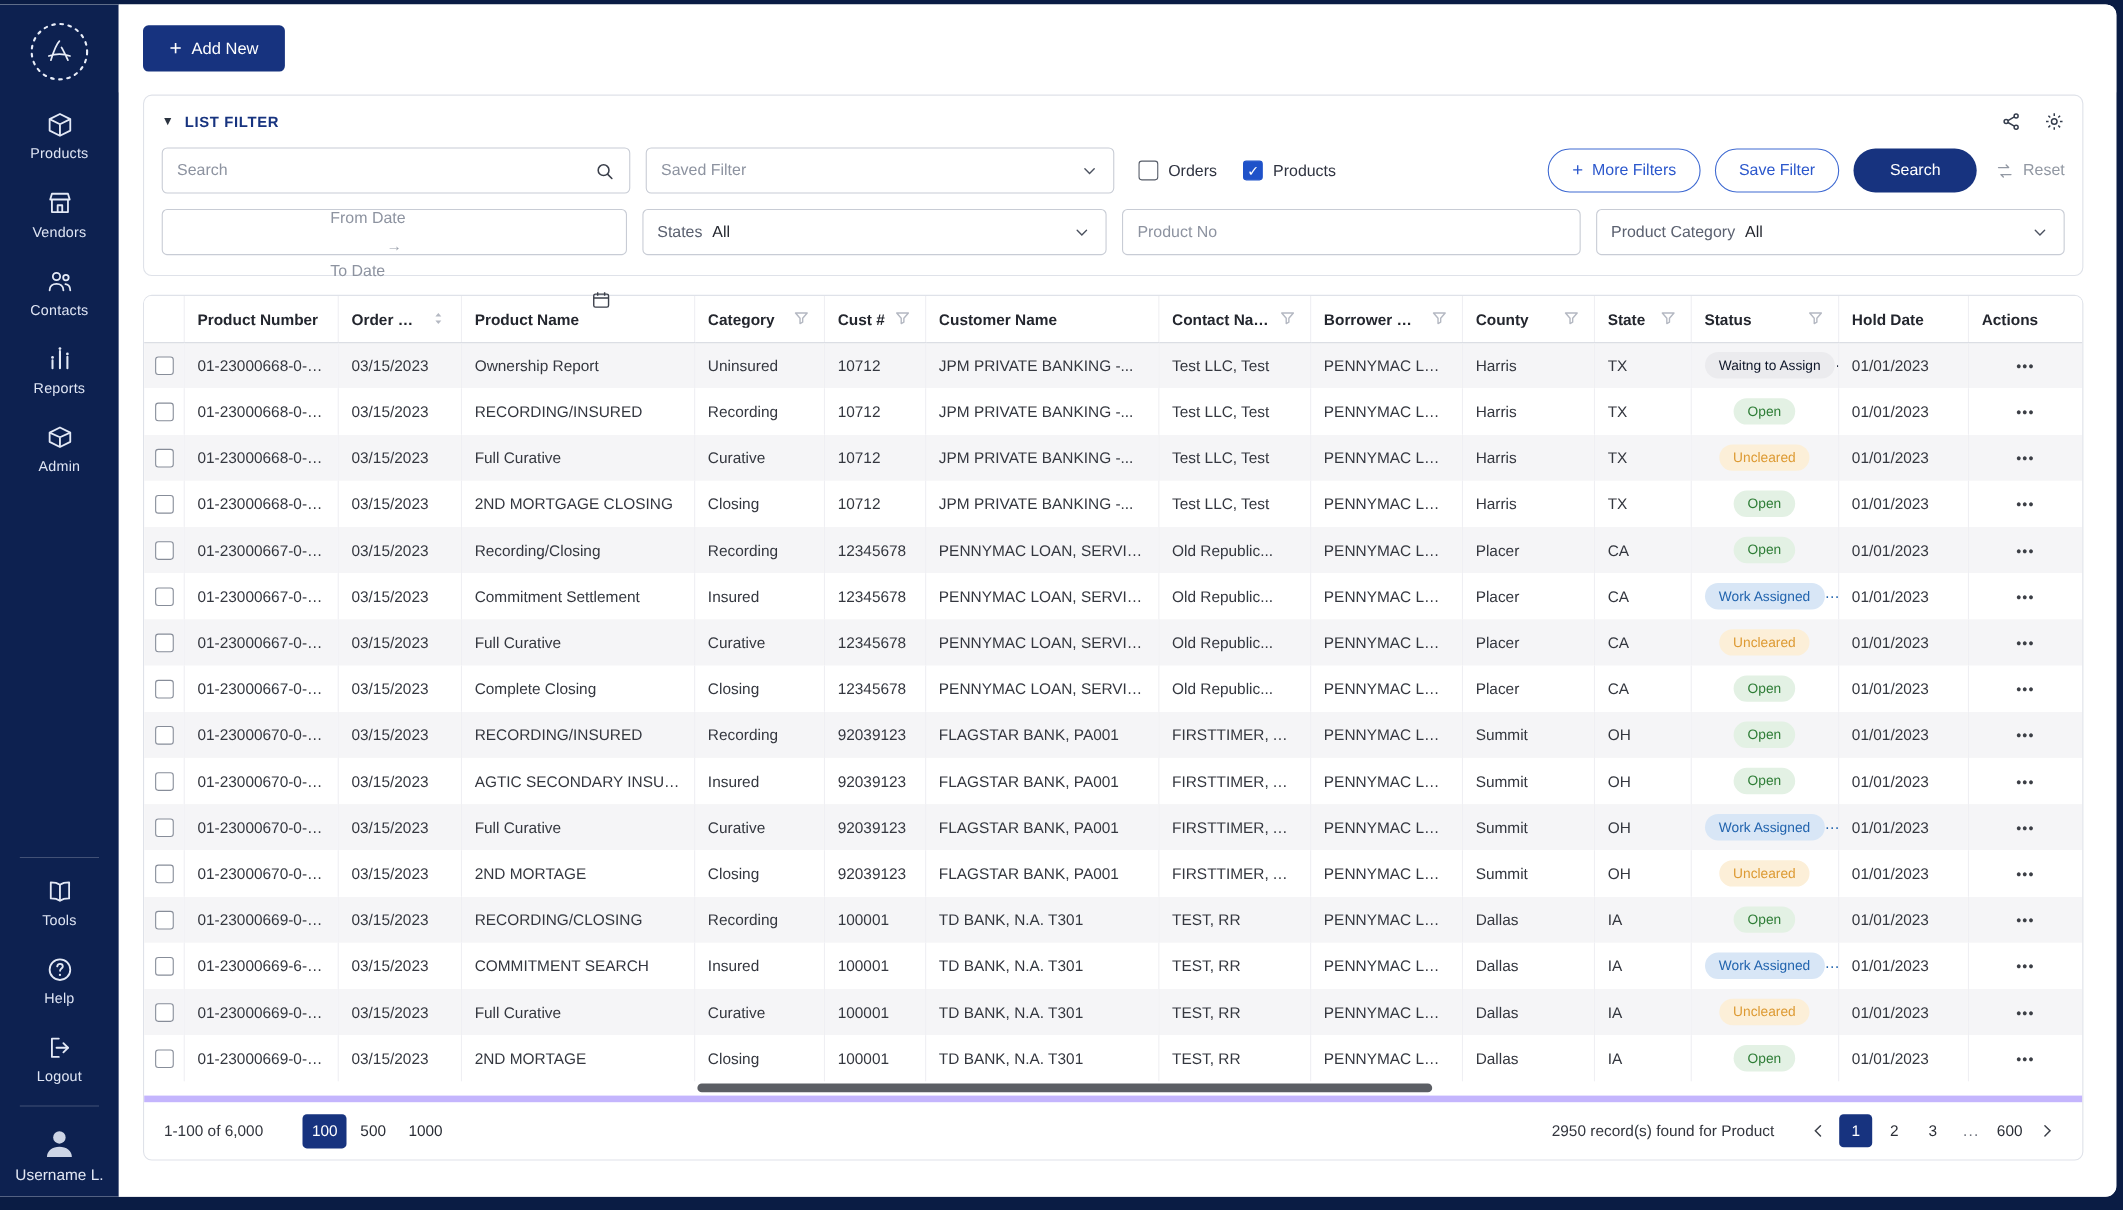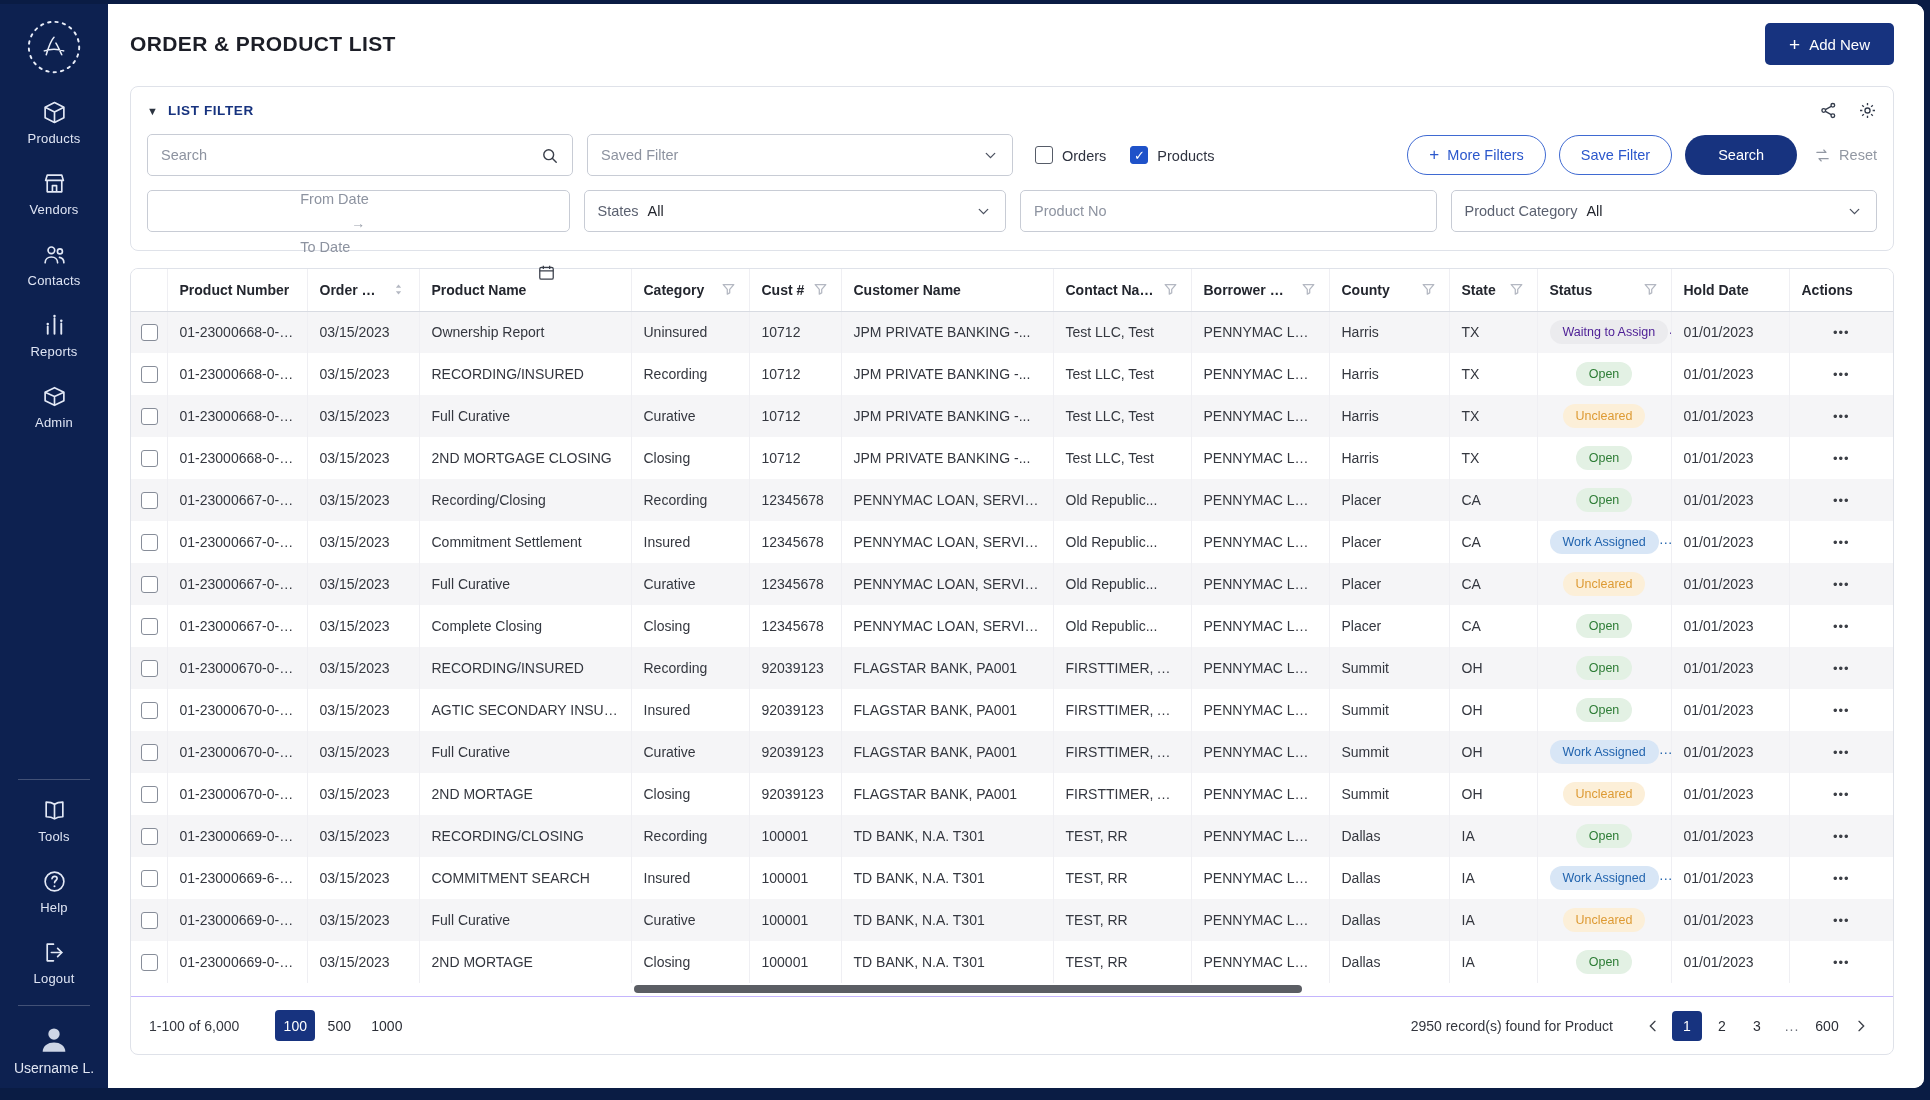--- a/index.html
+++ b/index.html
@@ -87,21 +87,21 @@
   .cb { display:inline-block; width:17px; height:17px; border:1.6px solid #878d99; border-radius:3px; background:#fff; vertical-align:middle; cursor:pointer; }
   .pill { display:inline-block; padding:5px 13px; border-radius:13px; font-size:12.5px; font-weight:500; }
   .cell-status { text-align:center; }
   .cell-actions { text-align:center; }
   .dots { letter-spacing:1px; font-size:13px; color:#3c3f46; cursor:pointer; }
 
   .hscroll { height:13px; padding:2px 3px; }
   .hscroll-thumb { height:8px; width:38%; margin-left:28.5%; background:#5b5e64; border-radius:4px; cursor:grab; }
 
   
-  .table-footer { height:58px; border-top:1px solid #c4b5fd; display:flex; align-items:center; padding:0 18px; gap:16px; }
+  .table-footer { height:58px; border-top:6px solid #c4b5fd; display:flex; align-items:center; padding:0 18px; gap:16px; }
   .range-text { font-size:14px; color:#33363e; }
   .page-sizes { display:flex; gap:4px; margin-left:20px; }
   .size-btn { min-width:40px; height:31px; border:none; background:none; font-size:14px; font-family:inherit; color:#2b2e36; border-radius:4px; cursor:pointer; padding:0 8px; }
   .size-btn.active { background:#17337f; color:#fff; }
   .records-text { margin-left:auto; font-size:14px; color:#33363e; margin-right:10px; }
   .pager { display:flex; align-items:center; gap:5px; }
   .page-btn { min-width:30px; height:30px; border:none; background:none; font-size:14px; font-family:inherit; color:#2b2e36; border-radius:4px; cursor:pointer; }
   .page-btn.active { background:#17337f; color:#fff; }
   .page-btn.ell { color:#6e727c; letter-spacing:1px; cursor:default; }
   .pg-chev { border:none; background:none; cursor:pointer; width:28px; height:30px; display:flex; align-items:center; justify-content:center; color:#3c4049; }
@@ -213,21 +213,20 @@
             <path d="M4 21c0-4.2 3.6-6.6 8-6.6s8 2.4 8 6.6z" fill="#cdd5e5"></path>
           </svg>
         <span class="user-name">Username L.</span>
       </div>
     </nav>
   </aside>
 
   <div class="main">
 
     <header class="topbar">
-      <h1>ORDER &amp; PRODUCT LIST</h1>
       <button class="btn-primary">
         <span class="plus">+</span>
         <span>Add New</span>
       </button>
     </header>
 
     <div class="content">
 
       <section class="filter-card">
         <div class="filter-head">
@@ -440,21 +439,21 @@
                 <td>01-23000668-0-4S</td>
                 <td>03/15/2023</td>
                 <td>Ownership Report</td>
                 <td>Uninsured</td>
                 <td>10712</td>
                 <td>JPM PRIVATE BANKING -...</td>
                 <td>Test LLC, Test</td>
                 <td>PENNYMAC LOA...</td>
                 <td>Harris</td>
                 <td>TX</td>
-                <td class="cell-status"><span class="pill" style="background: rgb(235, 235, 238); color: #4c1d95;">Waitng to Assign</span></td>
+                <td class="cell-status"><span class="pill" style="background: rgb(235, 235, 238); color: #0f172a;">Waitng to Assign</span></td>
                 <td>01/01/2023</td>
                 <td class="cell-actions"><span class="dots">•••</span></td>
               </tr>
               <tr>
                 <td class="cb-col"><span class="cb"></span></td>
                 <td>01-23000668-0-3R</td>
                 <td>03/15/2023</td>
                 <td>RECORDING/INSURED</td>
                 <td>Recording</td>
                 <td>10712</td>

